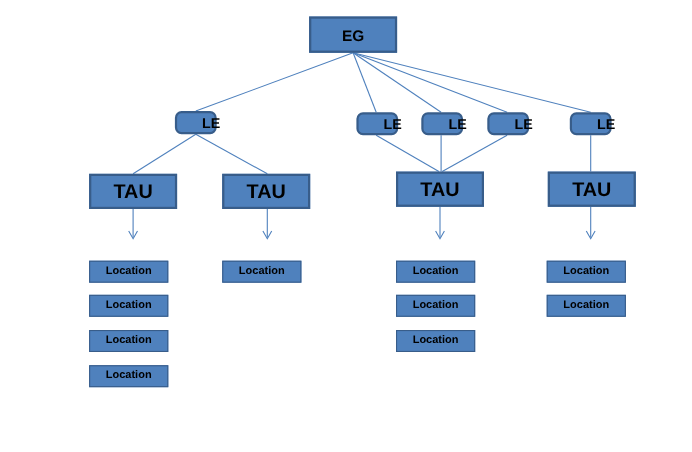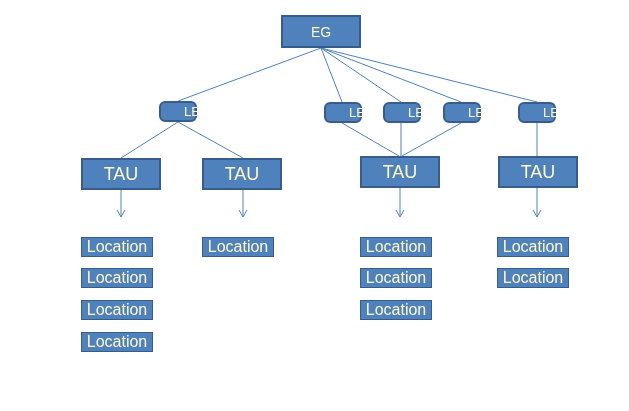--- a/index.html
+++ b/index.html
@@ -13,36 +13,37 @@
   }
   .edges { position: absolute; left: 0; top: 0; z-index: 0; }
   .node {
     position: absolute;
     z-index: 1;
     box-sizing: border-box;
     display: flex;
     align-items: center;
     justify-content: center;
     background: #4f81bd;
-    color: #fef9c3;
+    color: #000000;
     line-height: 1;
+    font-weight: bold;
   }
   .eg  { left: 281px; top: 15px;  width: 80px; height: 33px; border: 2px solid #385d8a; font-size: 14px; }
   .le  { width: 38px; height: 21px; border: 2px solid #385d8a; border-radius: 6px; font-size: 13px; padding-left: 28px; }
   .le1 { left: 159px; top: 101px; }
   .le2 { left: 324px; top: 102px; }
   .le3 { left: 383px; top: 102px; }
   .le4 { left: 443px; top: 102px; }
   .le5 { left: 518px; top: 102px; }
   .tau { width: 80px; height: 32px; border: 2px solid #385d8a; font-size: 18px; }
   .tau1 { left: 81px;  top: 158px; }
   .tau2 { left: 202px; top: 158px; }
   .tau3 { left: 360px; top: 156px; }
   .tau4 { left: 498px; top: 156px; }
-  .loc { width: 72px; height: 20px; border: 1.5px solid #385d8a; font-size: 16px; }
+  .loc { width: 72px; height: 20px; border: 1.5px solid #385d8a; font-size: 10px; }
   .c1 { left: 81px; }
   .c2 { left: 202px; }
   .c3 { left: 360px; }
   .c4 { left: 497px; }
   .r1 { top: 237px; }
   .r2 { top: 268px; }
   .r3 { top: 300px; }
   .r4 { top: 332px; }
 </style>
 </head>

